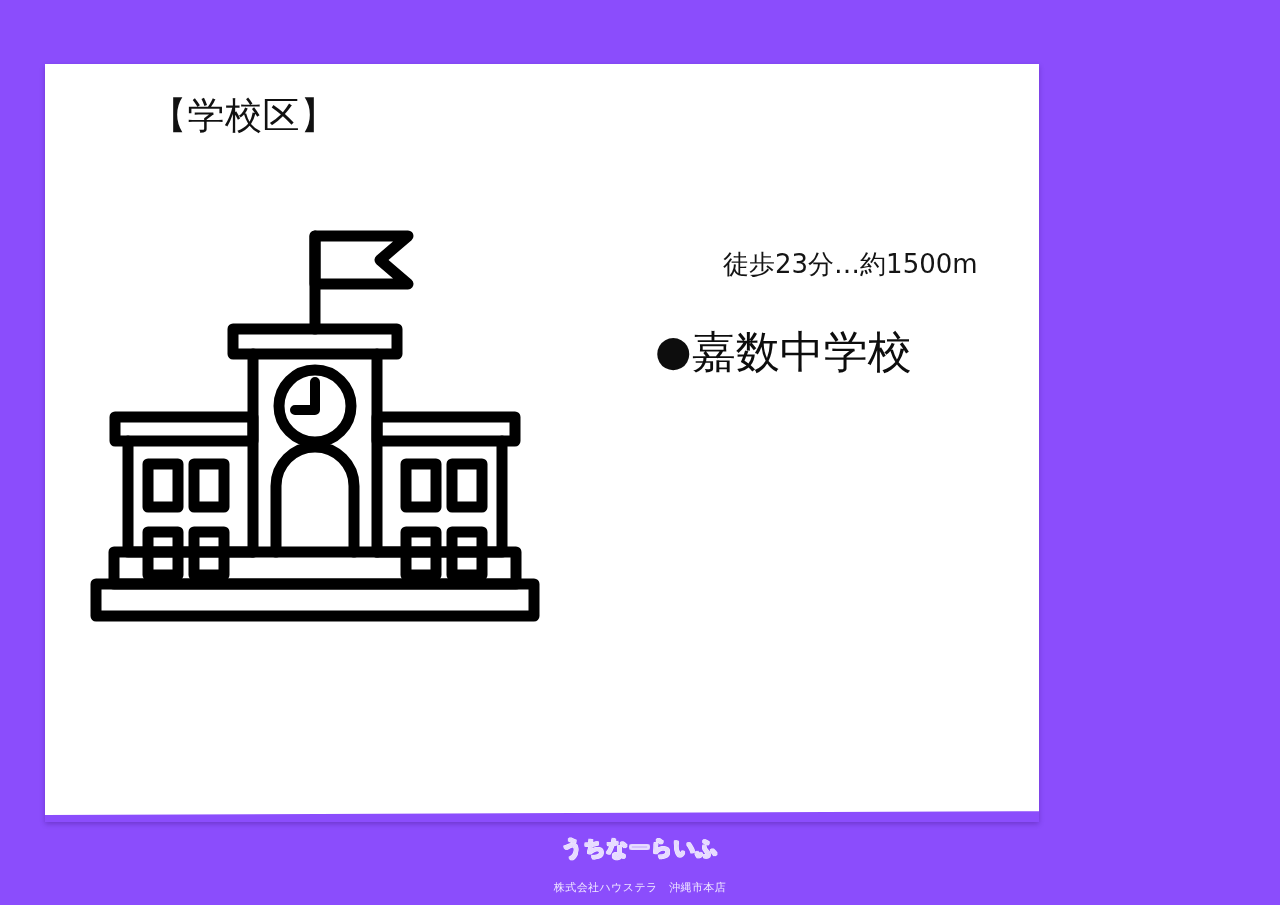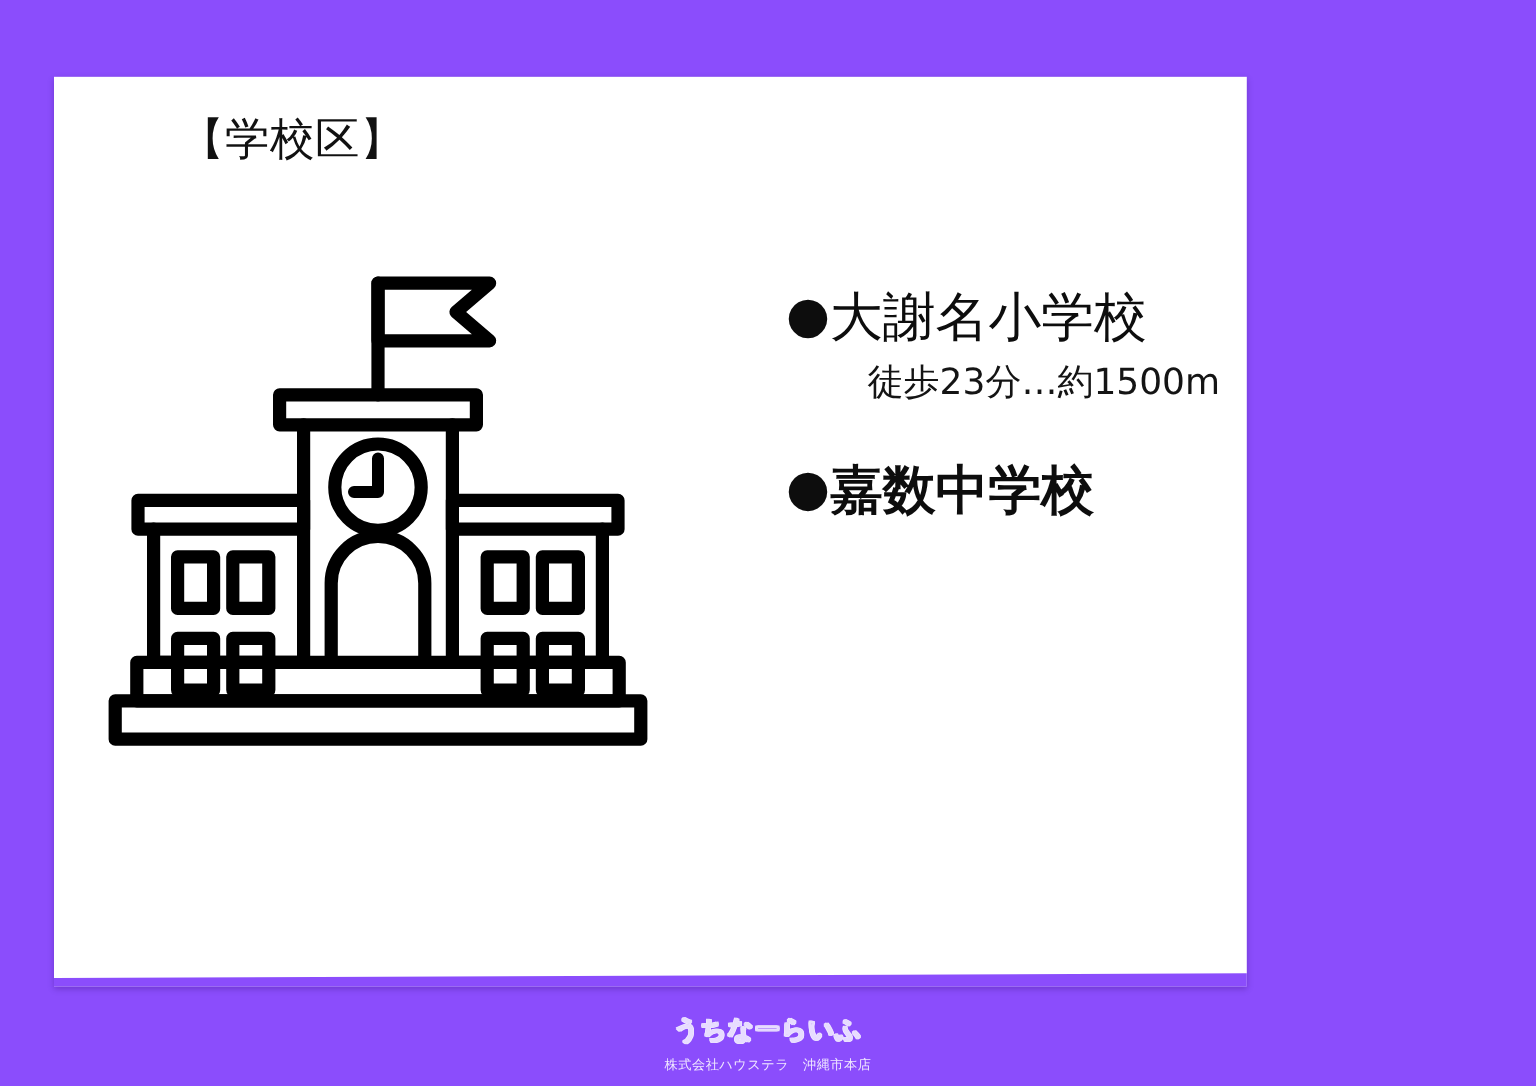--- a/index.html
+++ b/index.html
@@ -78,40 +78,39 @@
     left: 610px;
     top: 175px;
     width: 540px;
   }
 
   .school-entry {
     margin-bottom: 46px;
   }
   .school-entry:last-child {
     margin-bottom: 14px;
-    font-weight: bold;
   }
 
   .school-name {
     font-size: 44px;
     line-height: 1.18;
     color: #0d0d0d;
     white-space: nowrap;
     font-family: "DejaVu Sans", "Liberation Sans", sans-serif;
   }
   .school-bullet {
     font-size: 42px;
     line-height: 1;
     vertical-align: 2px;
   }
 
   .school-distance {
     margin-top: 10px;
     padding-left: 68px;
-    font-size: 30px;
+    font-size: 26px;
     line-height: 1.2;
     color: #141414;
     white-space: nowrap;
     font-family: "DejaVu Sans", "Liberation Sans", sans-serif;
   }
 
   
   #footer {
     position: absolute;
     left: 0;
@@ -127,21 +126,21 @@
     color: #8b4dfc;
     -webkit-text-stroke: 1px #e7dcff;
     text-shadow:
        1px 0 0 #efe7ff, -1px 0 0 #efe7ff,
        0 1px 0 #efe7ff, 0 -1px 0 #efe7ff,
        1px 1px 0 #efe7ff, -1px -1px 0 #efe7ff,
        1px -1px 0 #efe7ff, -1px 1px 0 #efe7ff;
     font-family: "DejaVu Sans", "Liberation Sans", sans-serif;
   }
   #footer-company {
-    margin-top: 8px;
+    margin-top: 18px;
     font-size: 11px;
     color: #f0e8ff;
     letter-spacing: 0.4px;
     font-family: "DejaVu Sans", "Liberation Sans", sans-serif;
   }
 </style>
 </head>
 <body>
 
 <div id="stage">
@@ -187,23 +186,20 @@
 
         <rect x="24" y="338" width="402" height="32"></rect>
 
         <rect x="6" y="370" width="438" height="32"></rect>
       </svg>
     </div>
 
     <div id="school-list">
 
       <div class="school-entry">
-        <div class="school-name">
-          <span class="school-bullet">●</span><span>大謝名小学校</span>
-        </div>
         <div class="school-distance">徒歩23分…約1500m</div>
       </div>
 
       <div class="school-entry">
         <div class="school-name">
           <span class="school-bullet">●</span><span>嘉数中学校</span>
         </div>
       </div>
 
     </div>

